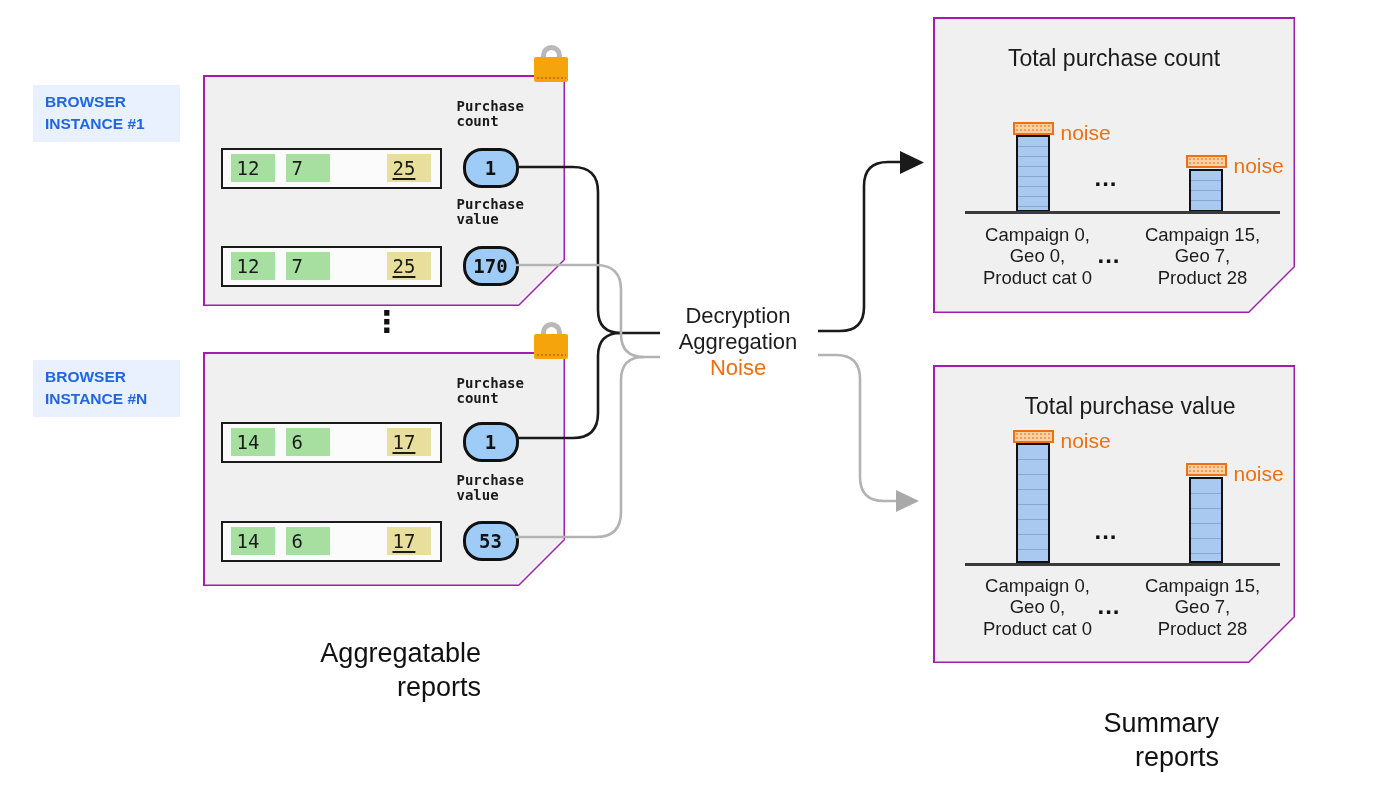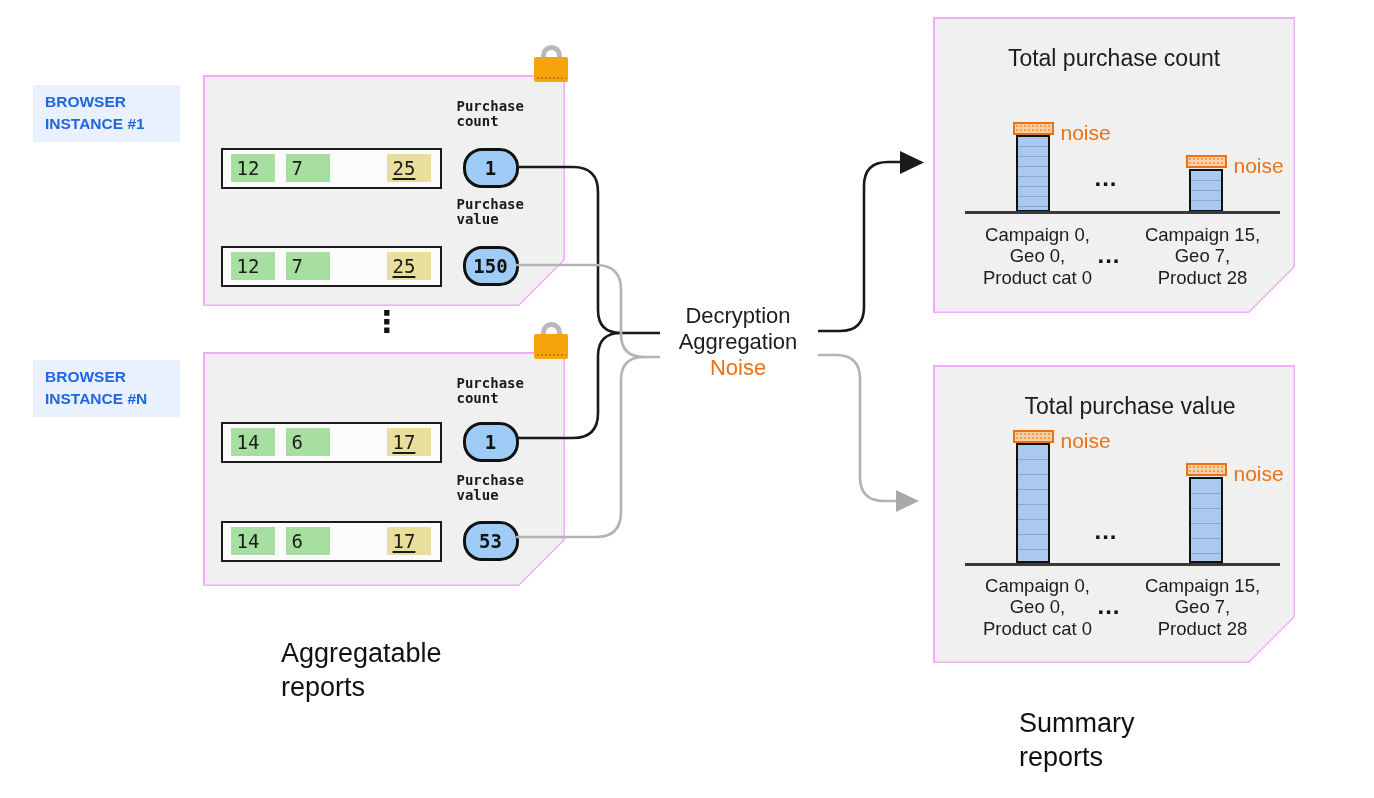--- a/index.html
+++ b/index.html
@@ -9,21 +9,21 @@
   }
   .abs { position:absolute; }
   .pre { white-space:pre-line; }
 
   
   svg.overlay { position:absolute; left:0; top:0; z-index:6; pointer-events:none; }
 
   
   .card-shape {
     position:absolute; z-index:2;
-    background:#f0abfc;
+    background:#a21caf;
     clip-path: polygon(0 0, 100% 0, 100% calc(100% - 46px), calc(100% - 46px) 100%, 0 100%);
   }
   .card-shape .card-inner {
     position:absolute; left:1.5px; top:1.5px; right:1.5px; bottom:1.5px;
     background:#f0f0f0;
     clip-path: polygon(0 0, 100% 0, 100% calc(100% - 45px), calc(100% - 45px) 100%, 0 100%);
   }
 
   
   .instance-label {
@@ -101,21 +101,21 @@
   .noise-cap {
     position:absolute; width:41px; height:13px; box-sizing:border-box;
     border:2.5px solid #ed7112; background:#f8d1a5;
     background-image: radial-gradient(circle, rgba(237,113,18,.55) 1px, transparent 1.3px);
     background-size:4px 4px;
   }
   .noise-word { position:absolute; font-size:21px; color:#ed7112; }
   .h-ellipsis { position:absolute; font-size:24px; font-weight:bold; color:#111; letter-spacing:1px; }
   .cat-label { position:absolute; text-align:center; font-size:18.5px; line-height:1.17; color:#1c1c1c; }
 
-  .section-label { text-align:left; font-size:27px; line-height:1.25; color:#111; z-index:3; }
+  .section-label { text-align:right; font-size:27px; line-height:1.25; color:#111; z-index:3; }
 </style>
 </head>
 <body>
 
 <div class="canvas">
 
   <svg class="overlay" width="1374" height="798" viewBox="0 0 1374 798">
 
     <path d="M 516 167 L 573 167 Q 598 167 598 192 L 598 310 Q 598 333 621 333 L 660 333" fill="none" stroke="#1a1a1a" stroke-width="2.6"></path>
     <path d="M 516 438 L 573 438 Q 598 438 598 413 L 598 356 Q 598 333 621 333" fill="none" stroke="#1a1a1a" stroke-width="2.6"></path>
@@ -144,21 +144,21 @@
       </div>
       <div class="abs value-bubble" style="left:258px; top:71px;">1</div>
 
       <div class="abs metric-label pre" style="left:252px; top:120px;">Purchase
 value</div>
       <div class="abs row-box" style="left:16px; top:169px;">
         <span class="chip green">12</span>
         <span class="chip green">7</span>
         <span class="chip bucket">25</span>
       </div>
-      <div class="abs value-bubble" style="left:258px; top:169px;">150</div>
+      <div class="abs value-bubble" style="left:258px; top:169px;">170</div>
     </div>
   </div>
   <div class="abs lock" style="left:534px; top:45px;">
     <div class="shackle"></div>
     <div class="lock-body"></div>
   </div>
 
   <div class="abs v-dots" style="left:372px; top:307px;">⋮</div>
 
   <div class="card-shape" style="left:203px; top:352px; width:362px; height:234px;">

